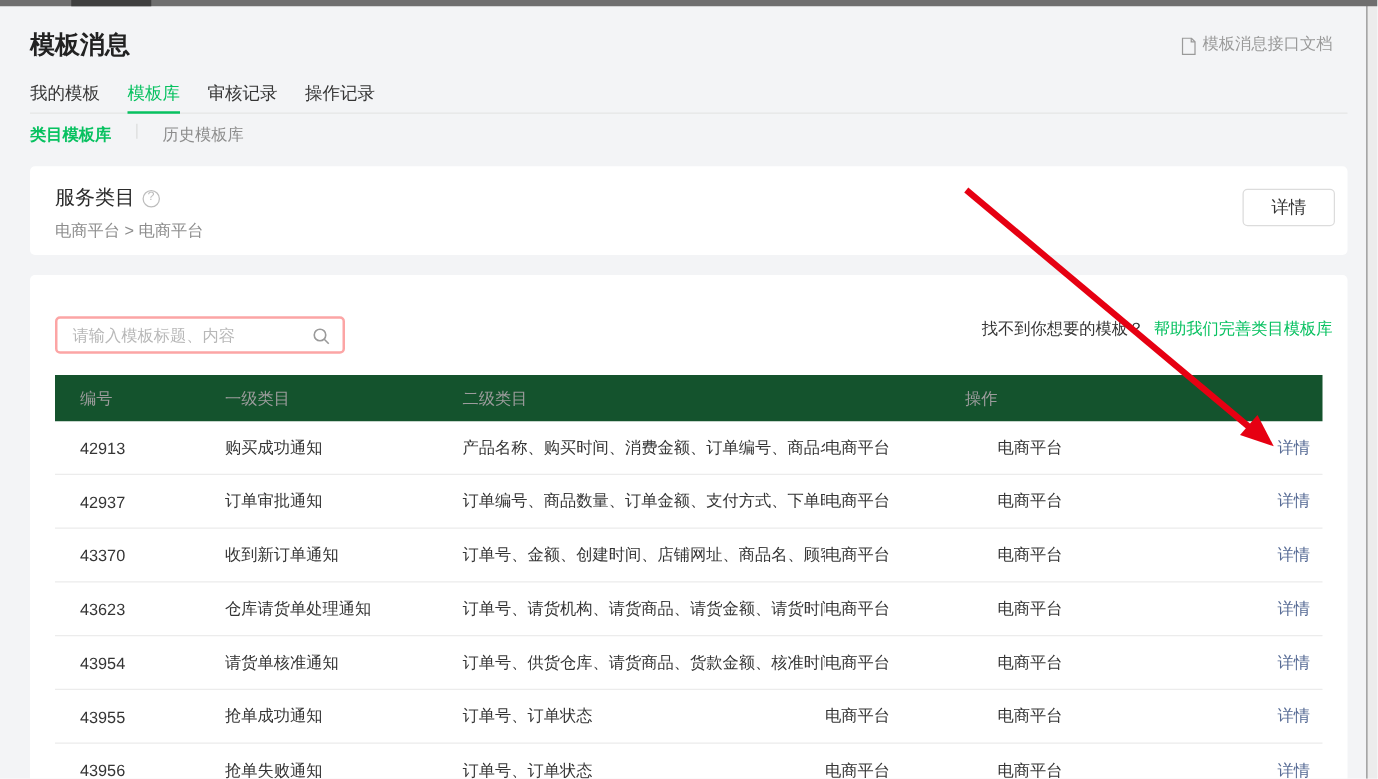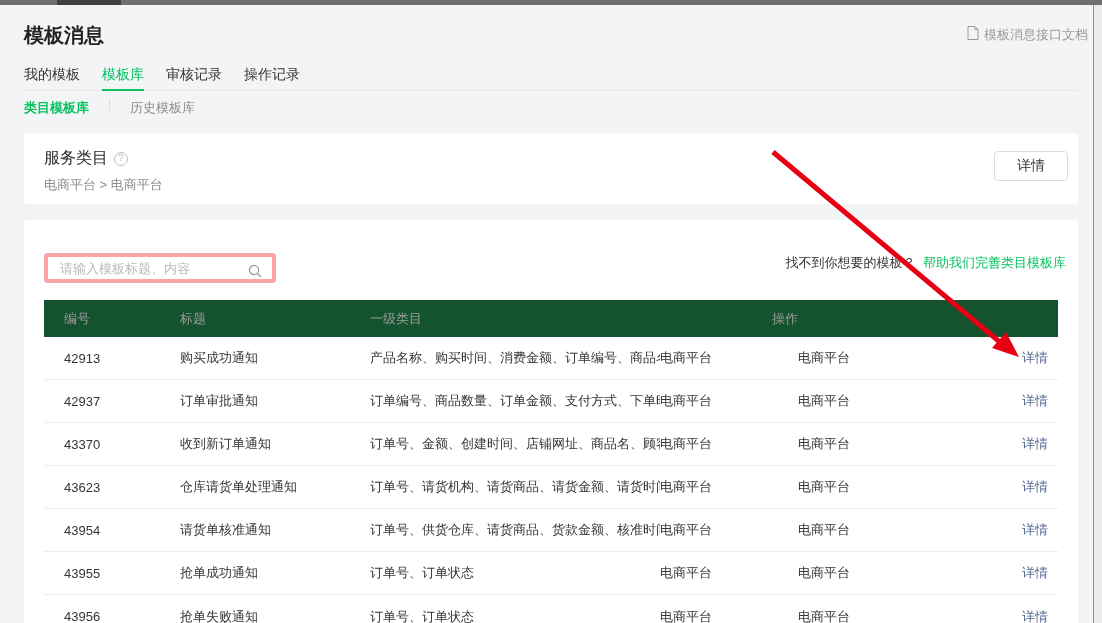--- a/index.html
+++ b/index.html
@@ -13,21 +13,21 @@
 
   
   .topbar { position: absolute; left: 0; top: 0; width: 1102px; height: 5px; background: #6f6f6f; z-index: 40; }
   .topbar-seg { position: absolute; left: 57px; top: 0; width: 64px; height: 5px; background: #3f3f3f; }
 
   
   .scroll-strip { position: absolute; right: 0; top: 0; width: 9px; height: 623px; background: #ececec; border-left: 1px solid #8f8f8f; z-index: 30; }
 
   .page-title { position: absolute; left: 24px; top: 22px; font-size: 20px; font-weight: 600; color: #222; }
 
-  .doc-link { position: absolute; right: 14px; top: 26px; font-size: 13px; color: #9a9a9a; display: flex; align-items: flex-start; gap: 5px; cursor: pointer; margin-left: 24px; }
+  .doc-link { position: absolute; right: 36px; top: 26px; font-size: 13px; color: #9a9a9a; display: flex; align-items: flex-end; gap: 5px; cursor: pointer; margin-left: 24px; }
   .doc-link svg { display: block; }
 
   
   .tabs { position: absolute; left: 24px; top: 66px; width: 1054px; height: 25px; display: flex; gap: 22px; border-bottom: 1px solid #e5e5e5; }
   .tab { font-size: 14px; color: #353535; padding-bottom: 9px; cursor: pointer; }
   .tab.active { color: #07c160; border-bottom: 2px solid #07c160; margin-bottom: -1px; }
 
   
   .subtabs { position: absolute; left: 24px; top: 99px; display: flex; align-items: flex-start; gap: 20px; }
   .subtab { font-size: 13px; color: #8d8d8d; cursor: pointer; }
@@ -37,21 +37,21 @@
   .card { position: absolute; left: 24px; width: 1054px; background: #ffffff; border-radius: 4px; }
   .card-service { top: 133px; height: 71px; }
   .card-table { top: 220px; height: 403px; border-radius: 4px 4px 0 0; }
 
   .service-title-row { position: absolute; left: 20px; top: 15px; display: flex; align-items: center; gap: 6px; font-family: Liberation Mono, monospace; }
   .service-title { font-size: 16px; color: #2b2b2b; }
   .q-icon { width: 14px; height: 14px; border: 1px solid #bdbdbd; border-radius: 50%; color: #bdbdbd; font-size: 10px; line-height: 12px; text-align: center; display: inline-block; cursor: pointer; }
   .service-breadcrumb { position: absolute; left: 20px; top: 43px; font-size: 13px; color: #8d8d8d; }
   .detail-btn { position: absolute; right: 10px; top: 18px; width: 74px; height: 30px; background: #fff; border: 1px solid #dcdcdc; border-radius: 4px; font-size: 14px; color: #353535; cursor: pointer; font-family: inherit; }
 
-  .search-wrap { position: absolute; left: 20px; top: 33px; width: 232px; height: 30px; border: 4px solid #fca5a5; border-radius: 4px; background: #fff; }
+  .search-wrap { position: absolute; left: 20px; top: 33px; width: 232px; height: 30px; border: 2px solid #fca5a5; border-radius: 4px; background: #fff; }
   .search-input { position: absolute; left: 0; top: 0; width: 100%; height: 100%; border: none; outline: none; background: transparent; padding: 0 34px 0 12px; font-size: 13px; color: #353535; font-family: inherit; }
   .search-input::placeholder { color: #b8b8b8; }
   .search-icon { position: absolute; right: 9px; top: 6px; cursor: pointer; }
 
   .help-line { position: absolute; right: 12px; top: 28px; height: 30px; line-height: 30px; font-size: 13px; }
   .help-prefix { color: #353535; }
   .help-link { color: #07c160; cursor: pointer; margin-left: 4px; }
 
   .grid-row {
     display: grid;
@@ -123,22 +123,22 @@
     </span>
   </div>
 
   <div class="help-line">
     <span class="help-prefix">找不到你想要的模板？</span>
     <span class="help-link">帮助我们完善类目模板库</span>
   </div>
 
   <div class="thead grid-row">
     <div>编号</div>
-    <div>标题</div>
     <div>一级类目</div>
+    <div>二级类目</div>
     <div class="th-action">操作</div>
   </div>
 
   <div class="tbody">
     <div class="t-row grid-row">
       <div>42913</div>
       <div>购买成功通知</div>
       <div class="cell-keywords">产品名称、购买时间、消费金额、订单编号、商品名称、支...</div>
       <div>电商平台</div>
       <div>电商平台</div>

